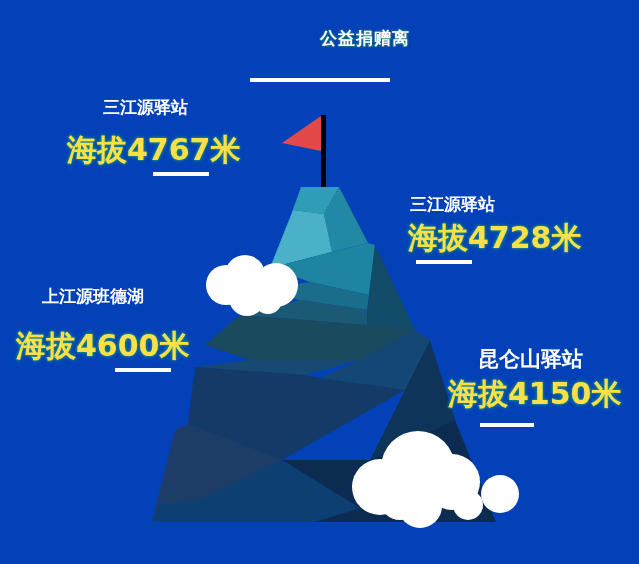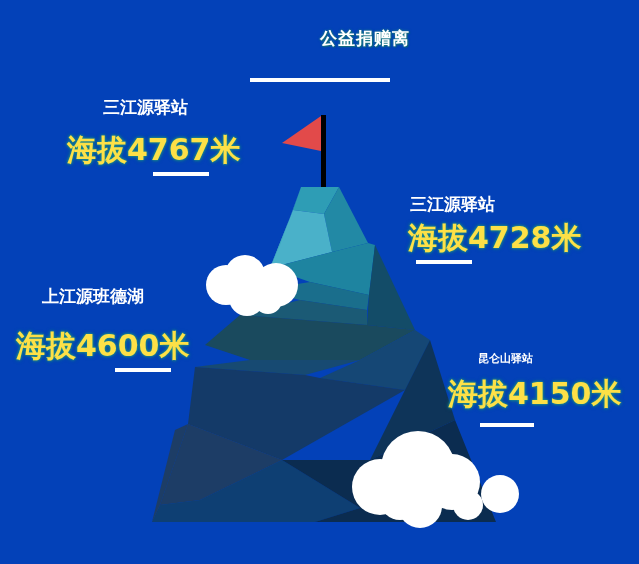--- a/index.html
+++ b/index.html
@@ -95,15 +95,15 @@
 <div class="abs uline" style="left:153px; top:172px; width:56px;"></div>
 
 <div class="abs station" style="left:410px; top:194px;">三江源驿站</div>
 <div class="abs altitude" style="left:408px; top:223px;">海拔4728米</div>
 <div class="abs uline" style="left:416px; top:260px; width:56px;"></div>
 
 <div class="abs station" style="left:42px; top:286px;">上江源班德湖</div>
 <div class="abs altitude" style="left:16px; top:331px;">海拔4600米</div>
 <div class="abs uline" style="left:115px; top:368px; width:56px;"></div>
 
-<div class="abs station" style="left:478px; top:349px; font-size:11px;">昆仑山驿站</div>
+<div class="abs station" style="left:478px; top:349px; font-size:21px;">昆仑山驿站</div>
 <div class="abs altitude" style="left:448px; top:379px;">海拔4150米</div>
 <div class="abs uline" style="left:480px; top:423px; width:54px;"></div>
 
 </body></html>

